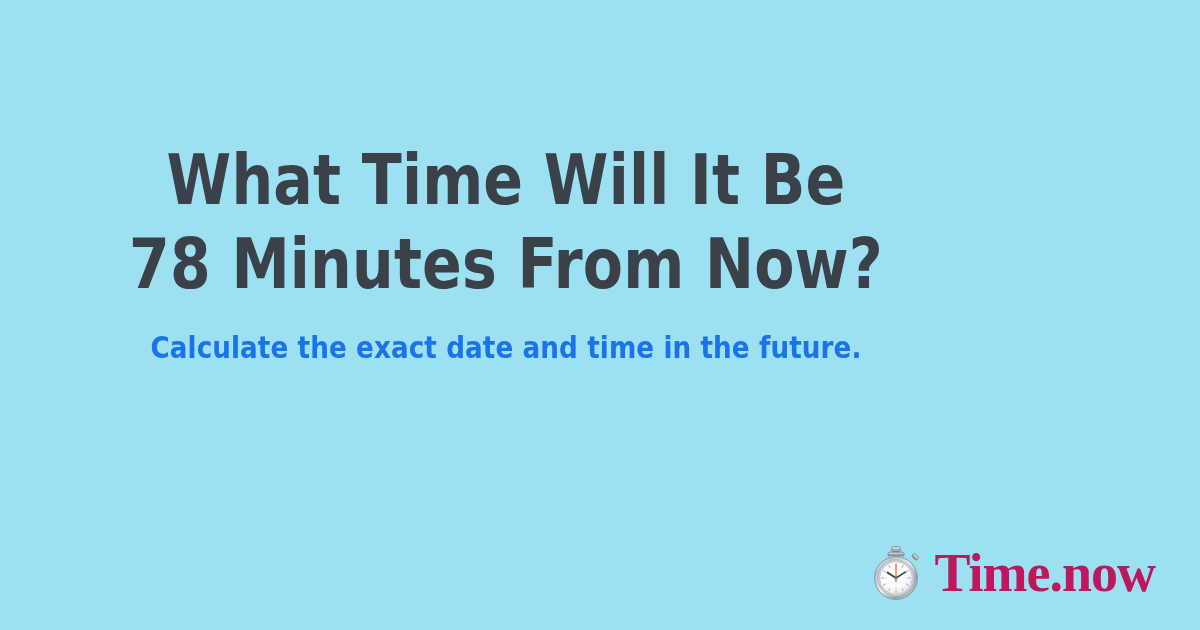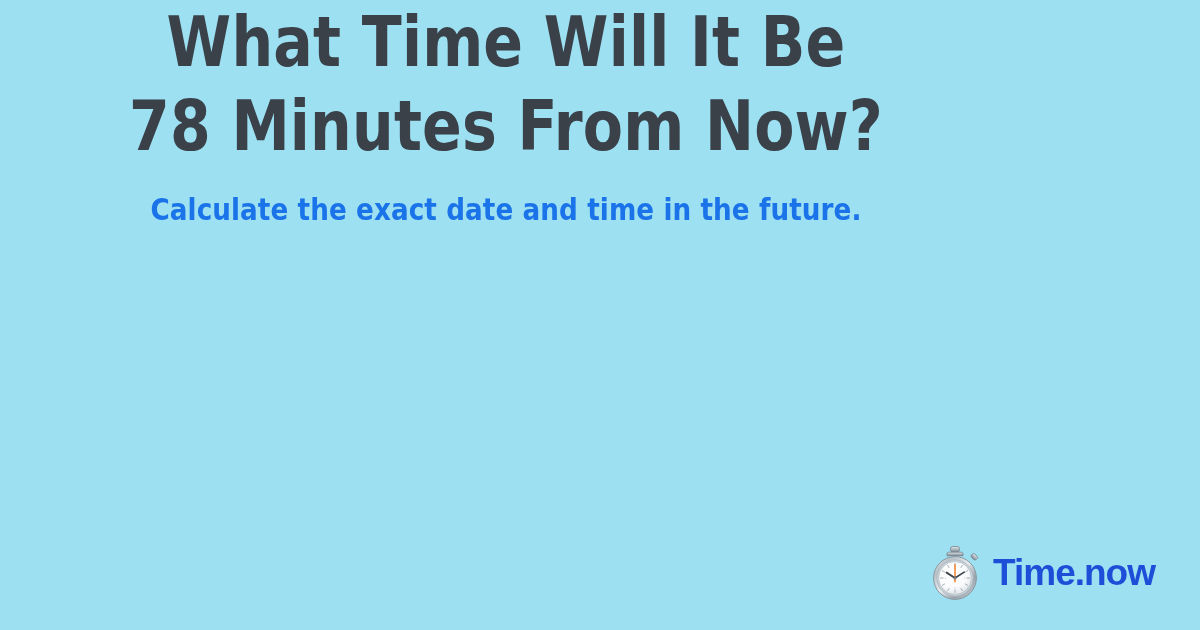--- a/index.html
+++ b/index.html
@@ -22,20 +22,21 @@
     box-sizing: border-box;
     overflow: hidden;
   }
 
   
   .hero {
     position: absolute;
     left: 0;
     top: 0;
     width: 1012px;
+    padding-top: 138px;
     text-align: center;
   }
 
   .headline {
     margin: 0;
     padding: 0;
     color: #3a4149;
     font-family: "Liberation Sans Narrow", "DejaVu Sans Condensed", "Liberation Sans", sans-serif;
     font-size: 70px;
     font-weight: bold;
@@ -77,23 +78,23 @@
   }
 
   .brand-mark {
     width: 54px;
     height: 56px;
     display: block;
     flex: 0 0 auto;
   }
 
   .brand-name {
-    color: #1d4ed8;
-    font-family: Liberation Sans, sans-serif;
-    font-size: 37px;
+    color: #be185d;
+    font-family: Liberation Serif, serif;
+    font-size: 54px;
     font-weight: bold;
     line-height: 56px;
     letter-spacing: -1px;
     white-space: nowrap;
   }
 </style>
 </head>
 <body>
 
 <div class="og-card" style="background: rgb(156, 224, 242);">

